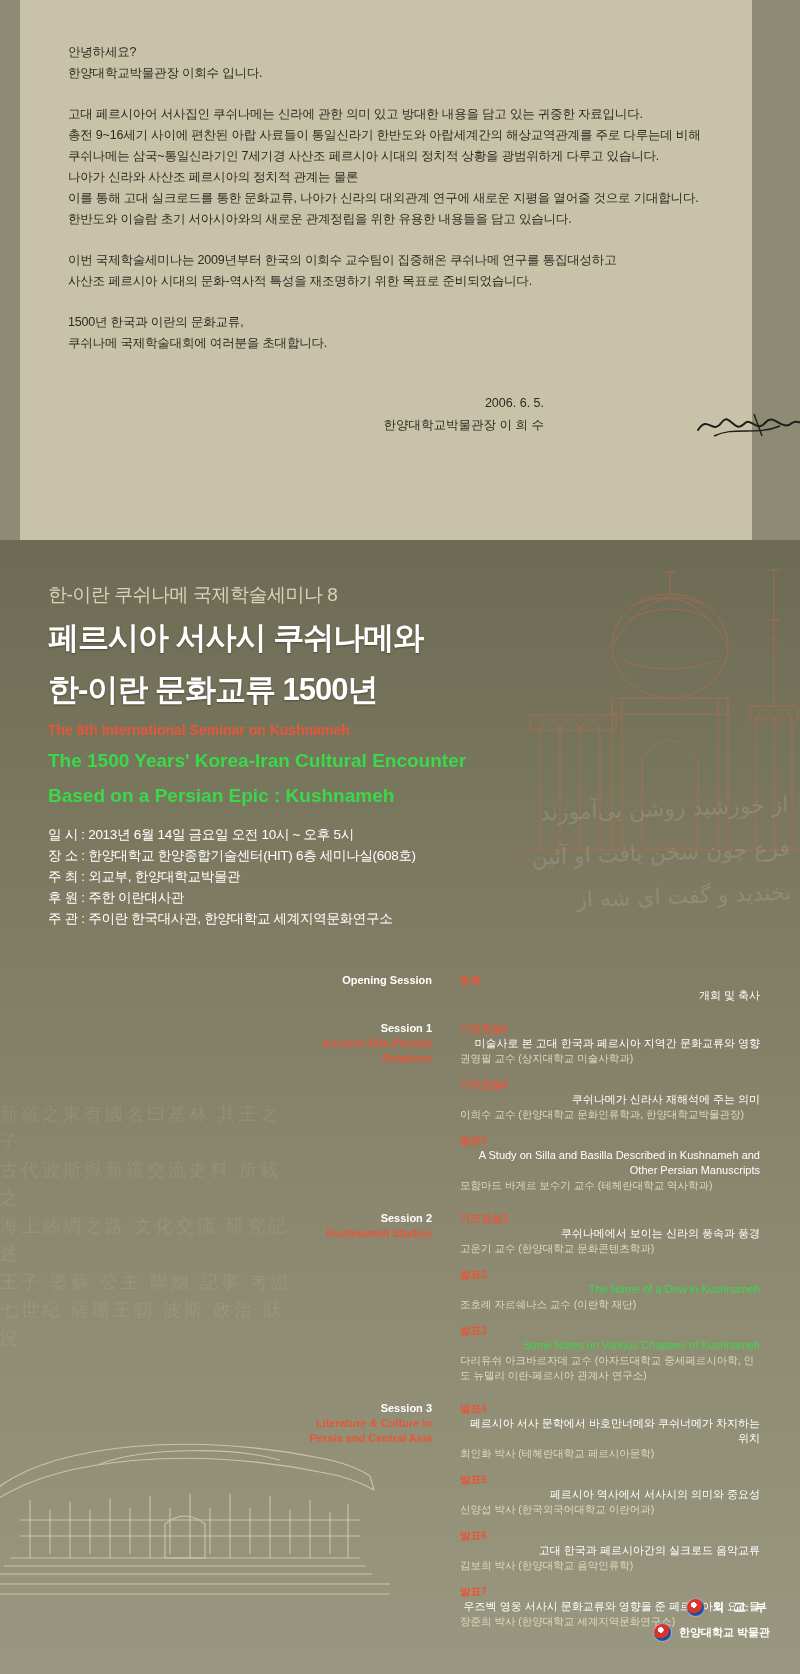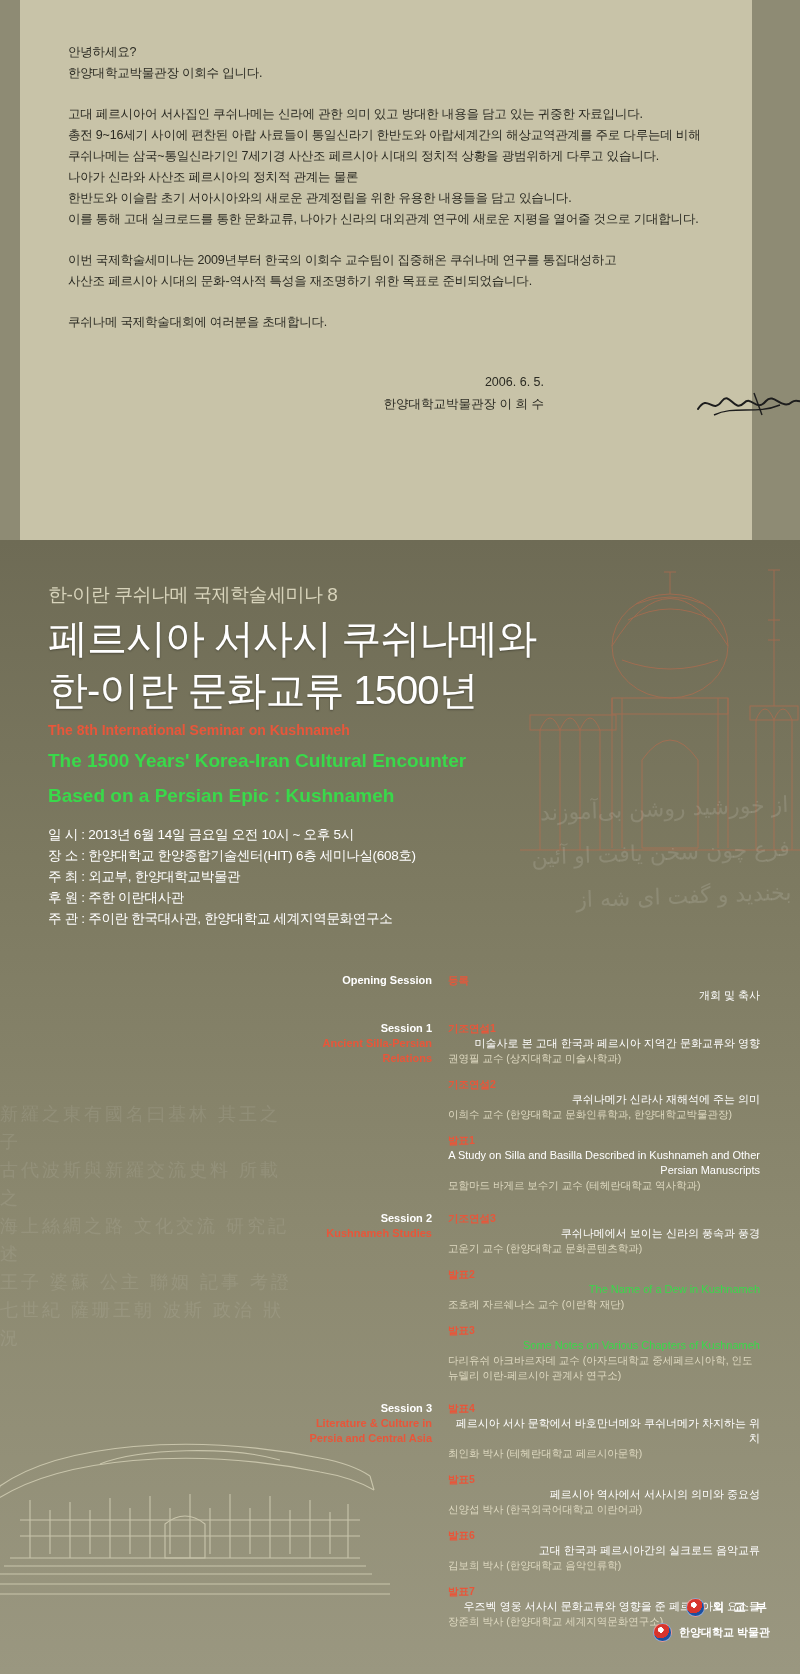--- a/index.html
+++ b/index.html
@@ -91,37 +91,37 @@
 
   
   .mosque { position:absolute; top: 20px; right: 0; width: 430px; height: 300px; opacity:.55; }
 
   
   .hanok { position:absolute; bottom: 60px; left: -10px; width: 420px; height: 190px; opacity:.8; }
 
   .titles { position: relative; padding: 42px 0 0 48px; z-index: 5; }
   .kicker { font-size: 19px; color: #d8d4bb; letter-spacing: -0.5px; }
   .ko-title {
-    font-size: 40px; font-weight: normal; color: #ffffff;
+    font-size: 31px; font-weight: bold; color: #ffffff;
     line-height: 44px; margin-top: 8px; letter-spacing: -1px;
     text-shadow: 0 1px 2px rgba(0,0,0,.35);
   }
   .en-sub1 { margin-top: 10px; font-size: 14px; font-weight: bold; color: #e8563a; }
   .en-sub2 { margin-top: 10px; font-size: 19px; font-weight: bold; color: #39d94a; line-height: 25px; }
   .info { margin-top: 16px; }
   .info div { font-size: 13.5px; color: #ffffff; line-height: 21px; letter-spacing: -0.3px; }
 
   
   .program {
     position: relative;
     z-index: 6;
     margin: 44px 0 0 0;
     padding: 0 40px 0 300px;
   }
-  .prow { display: flex; margin-bottom: 18px; }
+  .prow { display: flex; margin-bottom: 18px; gap: 12px; }
   .prow .left {
     width: 148px;
     text-align: right;
     padding-right: 16px;
     flex: 0 0 148px;
   }
   .prow .left .sname { font-size: 11px; font-weight: bold; color: #ffffff; line-height: 15px; }
   .prow .left .stopic { font-size: 11px; font-weight: bold; color: #e8563a; line-height: 15px; }
   .prow .right { flex: 1 1 auto; }
   .item { margin-bottom: 11px; }
@@ -153,26 +153,27 @@
 <body>
 
 <div class="letter">
   <p>안녕하세요?</p>
   <p>한양대학교박물관장 이회수 입니다.</p>
   <div class="gap"></div>
   <p>고대 페르시아어 서사집인 쿠쉬나메는 신라에 관한 의미 있고 방대한 내용을 담고 있는 귀중한 자료입니다.</p>
   <p>총전 9~16세기 사이에 편찬된 아랍 사료들이 통일신라기 한반도와 아랍세계간의 해상교역관계를 주로 다루는데 비해</p>
   <p>쿠쉬나메는 삼국~통일신라기인 7세기경 사산조 페르시아 시대의 정치적 상황을 광범위하게 다루고 있습니다.</p>
   <p>나아가 신라와 사산조 페르시아의 정치적 관계는 물론</p>
+  <p>이를 통해 고대 실크로드를 통한 문화교류, 나아가 신라의 대외관계 연구에 새로운 지평을 열어줄 것으로 기대합니다.</p>
   <p>한반도와 이슬람 초기 서아시아와의 새로운 관계정립을 위한 유용한 내용들을 담고 있습니다.</p>
-  <p>이를 통해 고대 실크로드를 통한 문화교류, 나아가 신라의 대외관계 연구에 새로운 지평을 열어줄 것으로 기대합니다.</p>
   <div class="gap"></div>
   <p>이번 국제학술세미나는 2009년부터 한국의 이회수 교수팀이 집중해온 쿠쉬나메 연구를 통집대성하고</p>
   <p>사산조 페르시아 시대의 문화-역사적 특성을 재조명하기 위한 목표로 준비되었습니다.</p>
   <div class="gap"></div>
+  <p>1500년 한국과 이란의 문화교류,</p>
   <p>쿠쉬나메 국제학술대회에 여러분을 초대합니다.</p>
 
   <div class="sign-block">
     <div class="date">2006. 6. 5.</div>
     <div class="signer">한양대학교박물관장 이 희 수</div>
     <svg class="scribble" viewBox="0 0 120 30">
       <path d="M4,20 C14,4 18,26 28,12 C36,2 40,24 50,14 C58,6 62,24 72,12 C80,3 88,22 98,13 C104,8 110,18 116,10" stroke="#1d1d1d" stroke-width="2" fill="none" stroke-linecap="round"></path>
       <path d="M20,26 C40,16 62,26 86,16" stroke="#1d1d1d" stroke-width="1.4" fill="none"></path>
       <path d="M60,4 L68,26" stroke="#1d1d1d" stroke-width="1.4" fill="none"></path>
     </svg>

